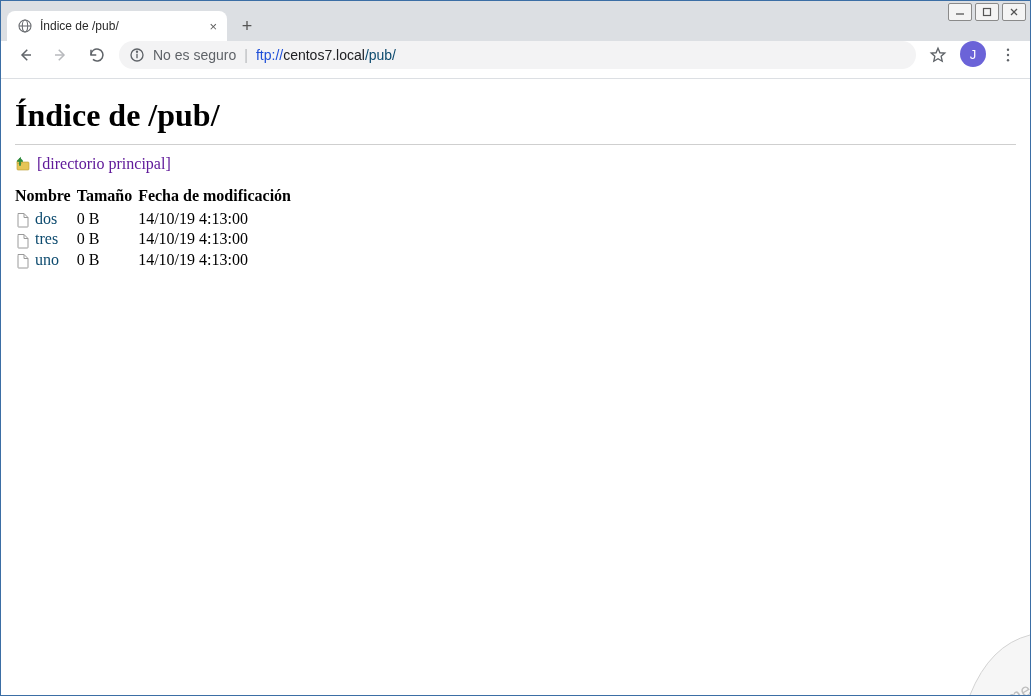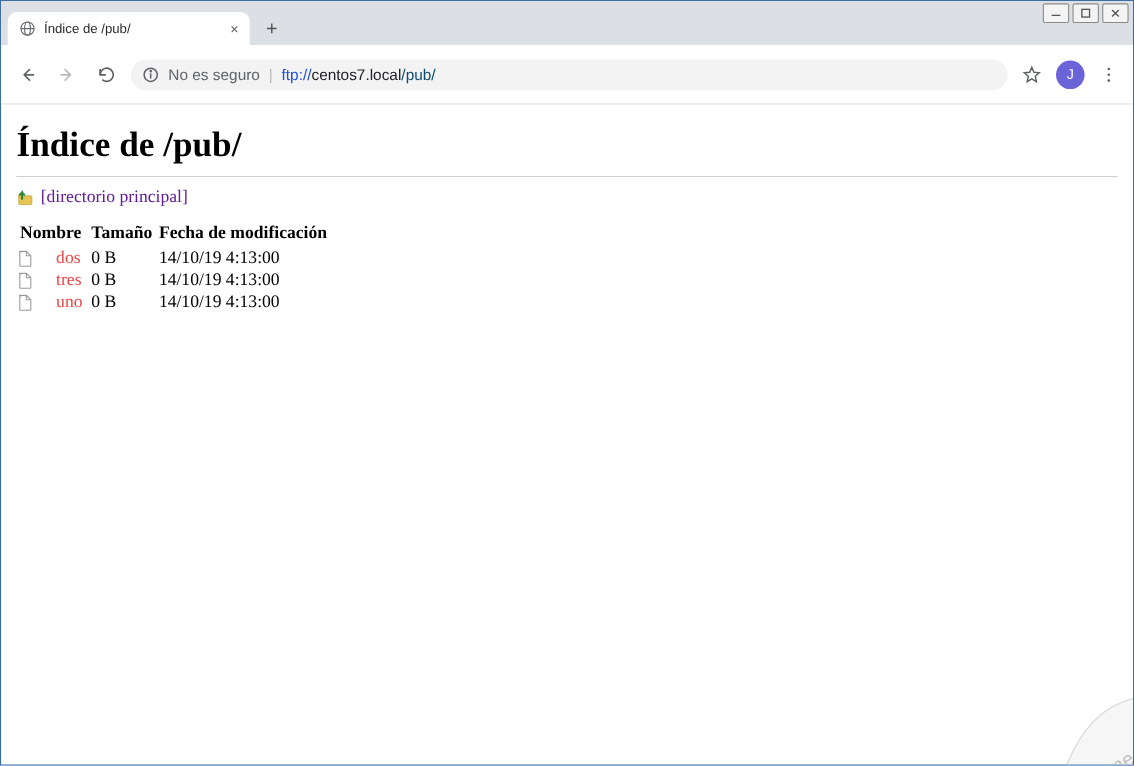--- a/index.html
+++ b/index.html
@@ -63,24 +63,24 @@
   .newtab {
     width: 28px; height: 28px;
     display: flex; align-items: center; justify-content: center;
     font-size: 18px; color: #555;
     border-radius: 50%;
     margin-bottom: 1px;
   }
 
   
   .toolbar {
-    height: 54px;
+    height: 38px;
     background: #fff;
     display: flex;
-    align-items: center;
+    align-items: flex-start;
     padding: 0 8px 0 10px;
     gap: 8px;
     border-bottom: 1px solid #dcdfe3;
   }
   .nav-icon {
     width: 28px; height: 28px;
     display: flex; align-items: center; justify-content: center;
     color: #5f6368;
     border-radius: 50%;
   }
@@ -156,21 +156,21 @@
   table.listing th {
     text-align: center;
     font-weight: bold;
     padding: 0 6px 4px 0;
   }
   table.listing td {
     padding: 1px 8px 1px 0;
     vertical-align: middle;
   }
   .file-icon { width: 16px; height: 16px; display: inline-block; vertical-align: middle; }
-  .file-link { color: #ef4444; text-decoration: none; margin-left: 20px; }
+  .file-link { color: #0c4a6e; text-decoration: none; margin-left: 4px; }
   td.size { text-align: left; padding-left: 20px; padding-right: 40px; }
   td.date { text-align: left; padding-left: 30px; margin-left: 20px; }
 
   
   .watermark {
     position: absolute;
     right: -6px;
     bottom: -2px;
     transform: rotate(-30deg);
     transform-origin: bottom right;

